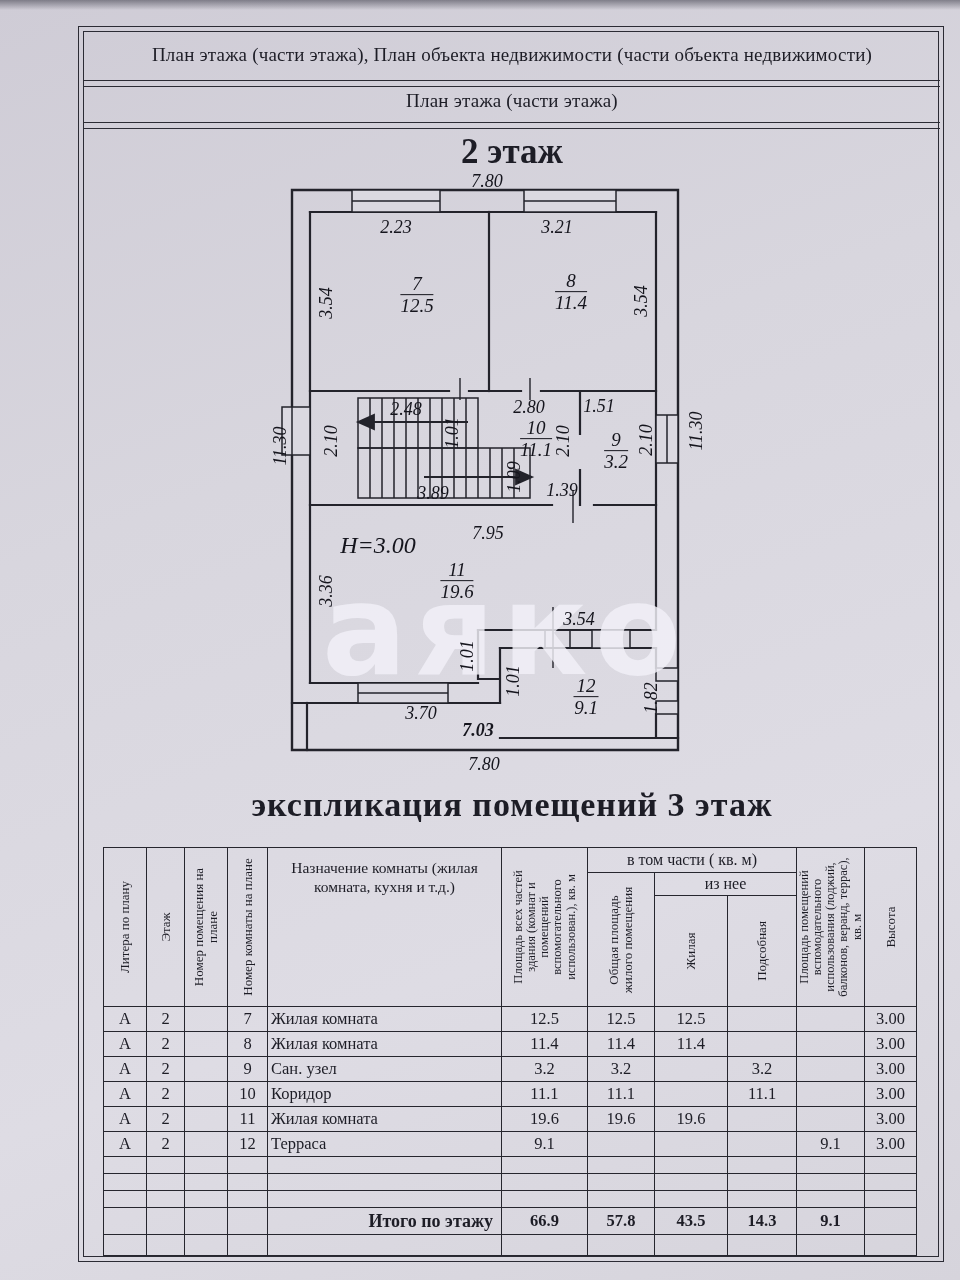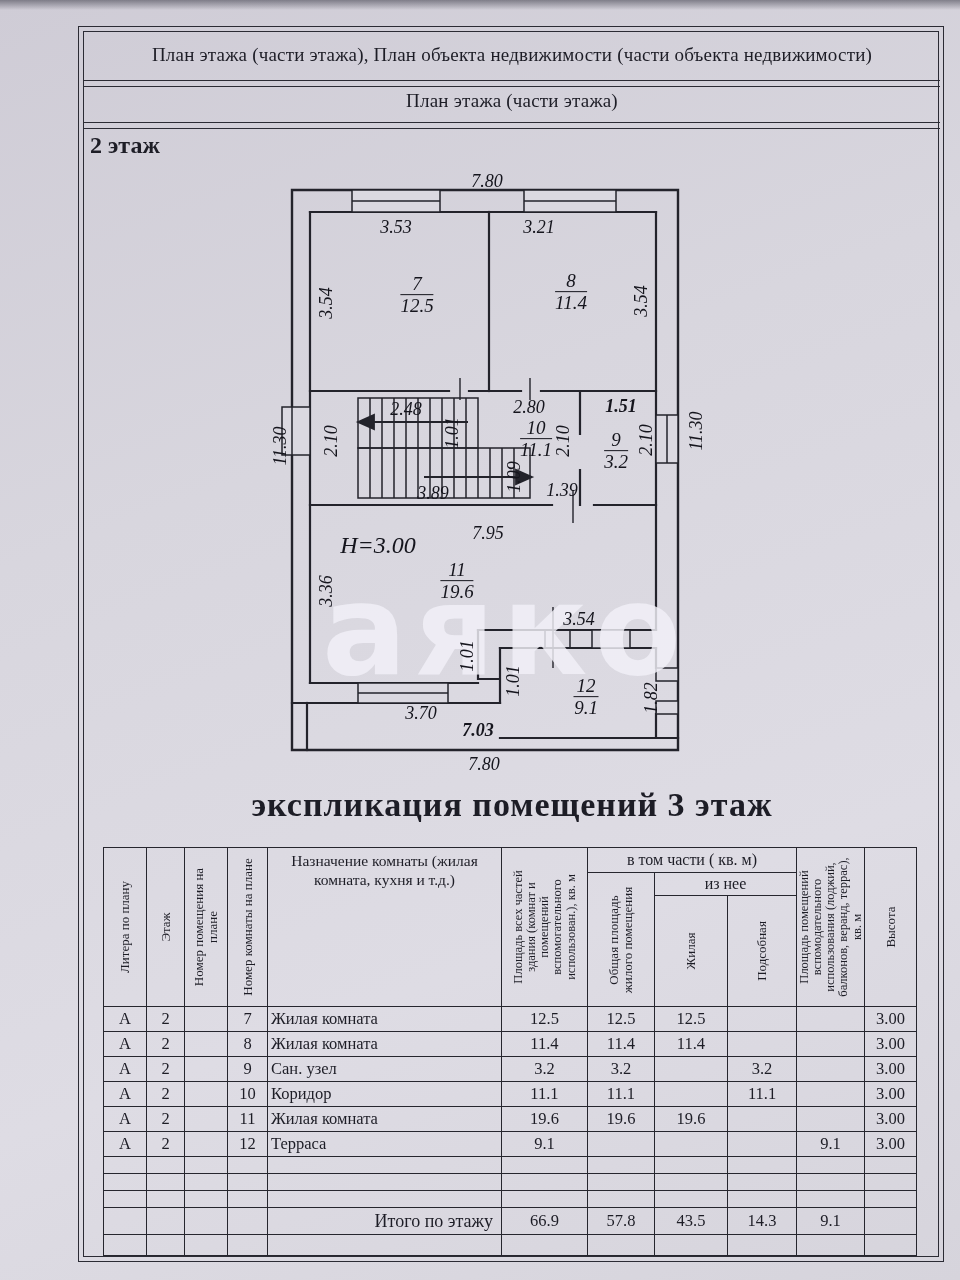--- a/index.html
+++ b/index.html
@@ -13,22 +13,22 @@
   .frame{position:absolute;left:78px;top:26px;right:16px;bottom:18px;
     border:1.8px solid #2b2b34;z-index:1;}
   .frame-inner{position:absolute;inset:4px;border:1.2px solid #2b2b34;}
   .hdr1,.hdr2{position:absolute;left:90px;right:26px;text-align:center;
     font-weight:normal;font-size:19px;letter-spacing:.2px;z-index:2;}
   .hdr1{top:44px;}
   .hdr2{top:90px;}
   .dline{position:absolute;left:84px;right:20px;height:5px;
     border-top:1.4px solid #2b2b34;border-bottom:1.4px solid #2b2b34;z-index:2;}
   .dl1{top:80px;} .dl2{top:122px;}
-  .floor-title{position:absolute;left:90px;right:26px;top:132px;
-    font-size:24px;font-weight:600;z-index:2;}
+  .floor-title{position:absolute;left:90px;right:26px;top:132px;text-align:center;
+    font-size:35px;font-weight:600;z-index:2;}
   svg.plan{position:absolute;left:0;top:0;width:960px;height:1280px;z-index:2;}
   .watermark{position:absolute;left:322px;top:568px;z-index:3;
     font-family:"DejaVu Sans",sans-serif;font-weight:bold;font-size:126px;line-height:1;
     letter-spacing:7px;color:rgba(242,240,248,.82);pointer-events:none;}
   #plan-labels{position:absolute;left:0;top:0;width:960px;height:1280px;z-index:4;}
   .dim-label{position:absolute;white-space:nowrap;font-style:italic;font-size:18px;
     color:#15151d;}
   .room-label{position:absolute;text-align:center;font-style:italic;color:#15151d;}
   .room-label .num{display:block;font-size:19px;line-height:1.05;
     border-bottom:1.5px solid #15151d;padding:0 3px;}
@@ -44,25 +44,25 @@
   table.expl thead tr.h2 th{height:22px;margin-left:35px;}
   table.expl thead tr.h3 th{height:110px;}
   th.span-h{font-size:16px;text-align:center;}
   th.vert{position:relative;}
   th.vert .vtext{position:absolute;left:50%;top:50%;
     transform:translate(-50%,-50%) rotate(-90deg);
     text-align:center;font-size:13px;line-height:1.08;}
   .vt-a{width:150px;} .vt-b{width:128px;} .vt-c{width:104px;}
   .vt-small{font-size:12.5px !important;line-height:1.05 !important;}
   th.naz{vertical-align:top;padding-top:5px;font-size:15.5px;text-align:center;}
-  th.naz .inner{width:200px;margin:4px auto;line-height:1.2;text-align:center;}
+  th.naz .inner{width:200px;margin:11px auto;line-height:1.2;text-align:center;}
   td{font-size:16.5px;text-align:center;height:24px;}
   td.name-cell{text-align:left;padding-left:6px;}
   tr.empty-row td{height:16px;}
-  tr.total-row td{height:26px;}
+  tr.total-row td{height:26px;font-weight:bold;}
   tr.total-row td.name-cell{text-align:right;padding-right:8px;font-size:18px;}
   tr.last-row td{height:20px;}
 </style>
 </head>
 <body>
 
 <div class="photo-edge"></div>
 
 <div class="frame">
   <div class="frame-inner"></div>
@@ -125,30 +125,30 @@
   </g>
   <g stroke="#23232b" fill="none" stroke-width="1.4">
     <path d="M460 378 V400 M530 378 V400 M573 490 V523 M553 607 V668"></path>
   </g>
 </svg>
 
 <div class="watermark">аяко</div>
 
 <div id="plan-labels">
     <div class="dim-label" style="left: 487px; top: 181px; transform: translate(-50%, -50%);">7.80</div>
-    <div class="dim-label" style="left: 396px; top: 227px; transform: translate(-50%, -50%);">3.53</div>
-    <div class="dim-label" style="left: 539px; top: 227px; transform: translate(-50%, -50%);">3.21</div>
+    <div class="dim-label" style="left: 396px; top: 227px; transform: translate(-50%, -50%);">2.23</div>
+    <div class="dim-label" style="left: 557px; top: 227px; transform: translate(-50%, -50%);">3.21</div>
     <div class="dim-label" style="left: 326px; top: 303px; transform: translate(-50%, -50%) rotate(-90deg);">3.54</div>
     <div class="dim-label" style="left: 641px; top: 301px; transform: translate(-50%, -50%) rotate(-90deg);">3.54</div>
     <div class="dim-label" style="left: 280px; top: 446px; transform: translate(-50%, -50%) rotate(-90deg);">11.30</div>
     <div class="dim-label" style="left: 696px; top: 431px; transform: translate(-50%, -50%) rotate(-90deg);">11.30</div>
     <div class="dim-label" style="left: 406px; top: 409px; transform: translate(-50%, -50%);">2.48</div>
     <div class="dim-label" style="left: 452px; top: 433px; transform: translate(-50%, -50%) rotate(-90deg);">1.01</div>
     <div class="dim-label" style="left: 529px; top: 407px; transform: translate(-50%, -50%);">2.80</div>
-    <div class="dim-label" style="left: 621px; top: 406px; transform: translate(-50%, -50%); font-weight: bold;">1.51</div>
+    <div class="dim-label" style="left: 599px; top: 406px; transform: translate(-50%, -50%);">1.51</div>
     <div class="dim-label" style="left: 331px; top: 441px; transform: translate(-50%, -50%) rotate(-90deg);">2.10</div>
     <div class="dim-label" style="left: 563px; top: 441px; transform: translate(-50%, -50%) rotate(-90deg);">2.10</div>
     <div class="dim-label" style="left: 646px; top: 440px; transform: translate(-50%, -50%) rotate(-90deg);">2.10</div>
     <div class="dim-label" style="left: 433px; top: 493px; transform: translate(-50%, -50%);">3.89</div>
     <div class="dim-label" style="left: 514px; top: 477px; transform: translate(-50%, -50%) rotate(-90deg);">1.09</div>
     <div class="dim-label" style="left: 562px; top: 490px; transform: translate(-50%, -50%);">1.39</div>
     <div class="dim-label" style="left: 378px; top: 545px; font-size: 24px; transform: translate(-50%, -50%);">Н=3.00</div>
     <div class="dim-label" style="left: 488px; top: 533px; transform: translate(-50%, -50%);">7.95</div>
     <div class="dim-label" style="left: 326px; top: 591px; transform: translate(-50%, -50%) rotate(-90deg);">3.36</div>
     <div class="dim-label" style="left: 579px; top: 619px; transform: translate(-50%, -50%);">3.54</div>

